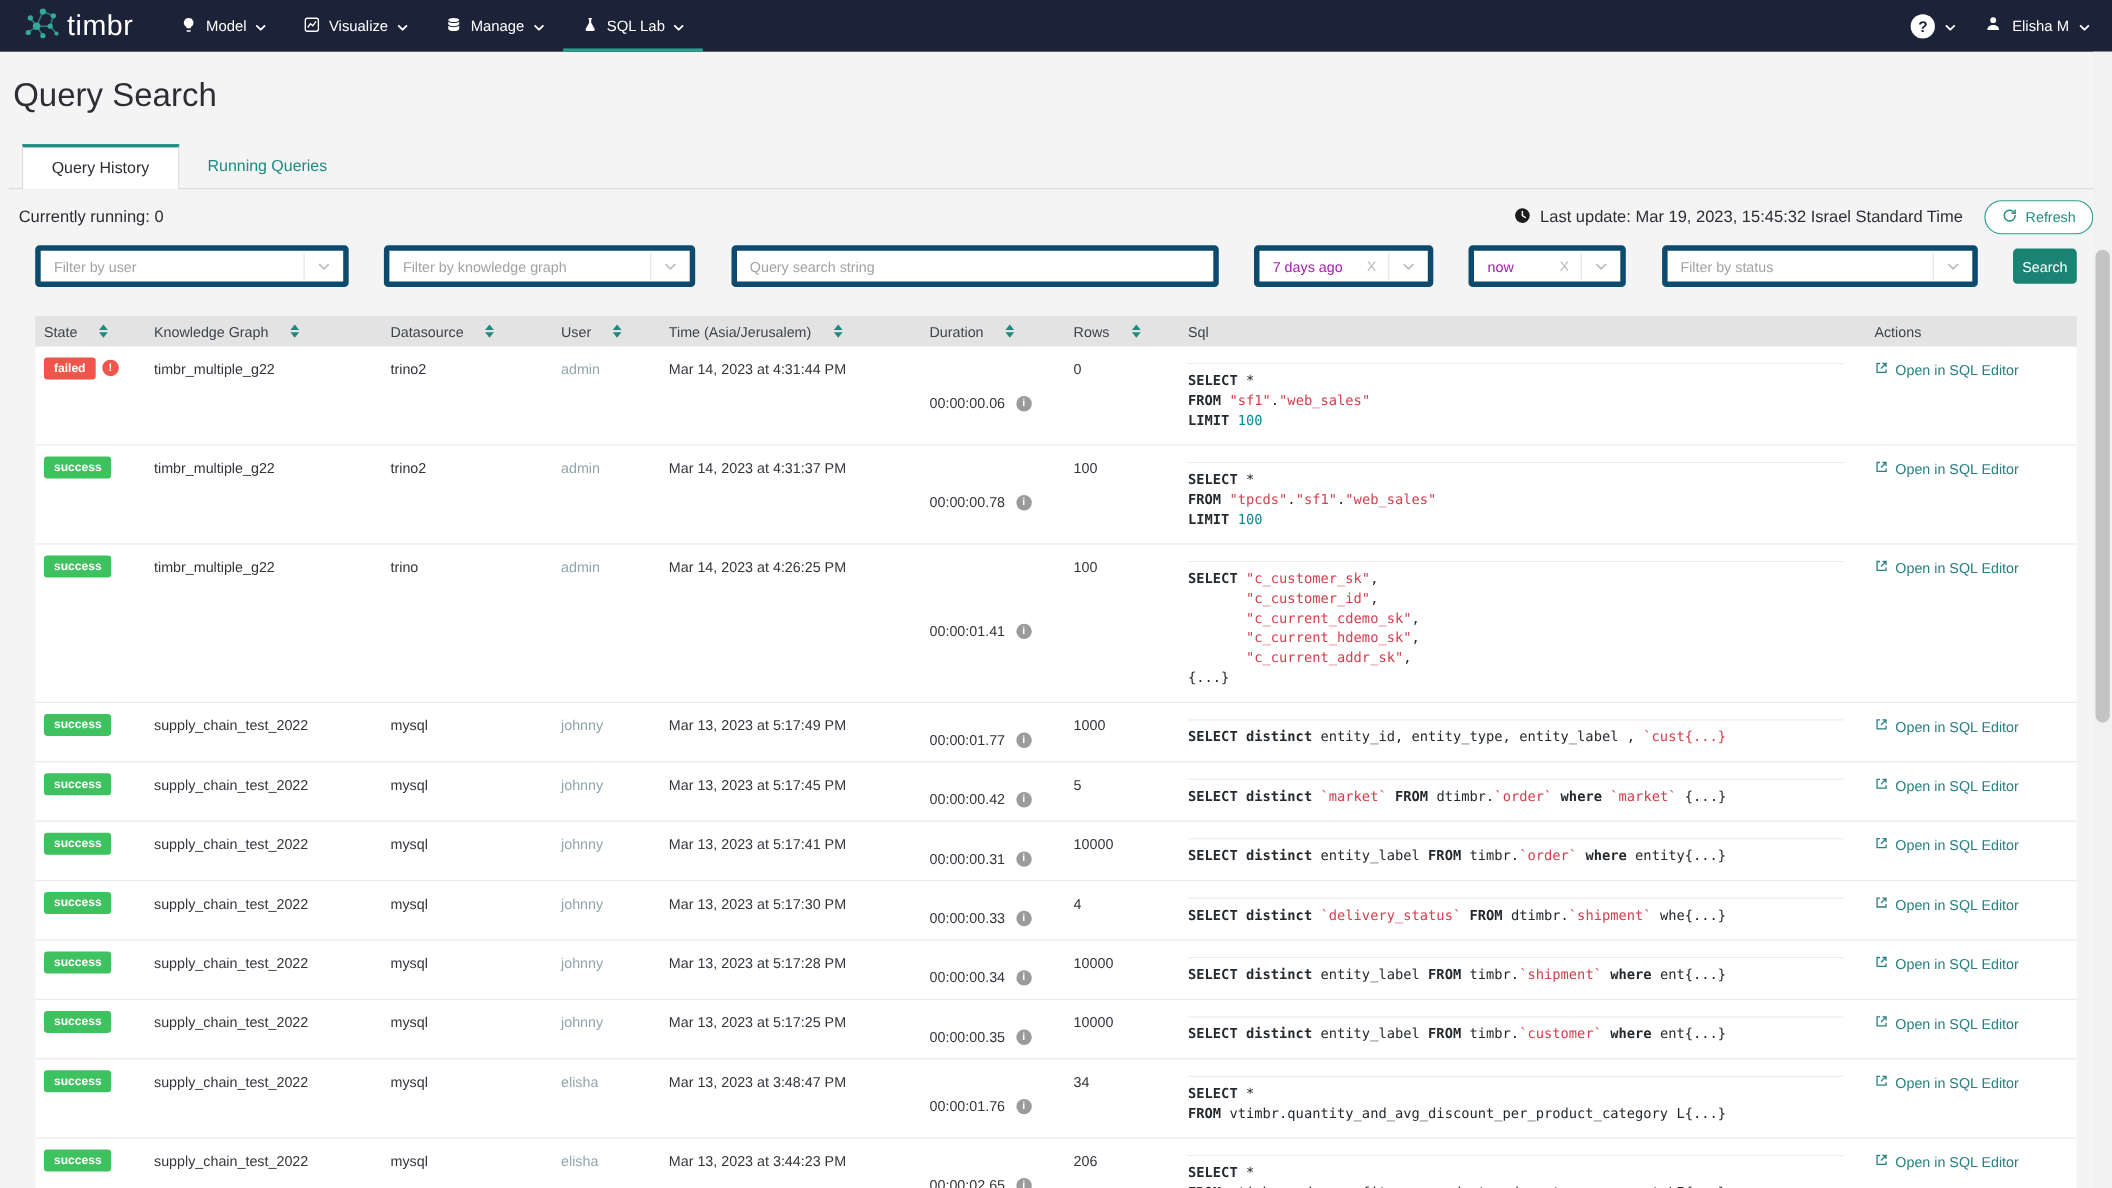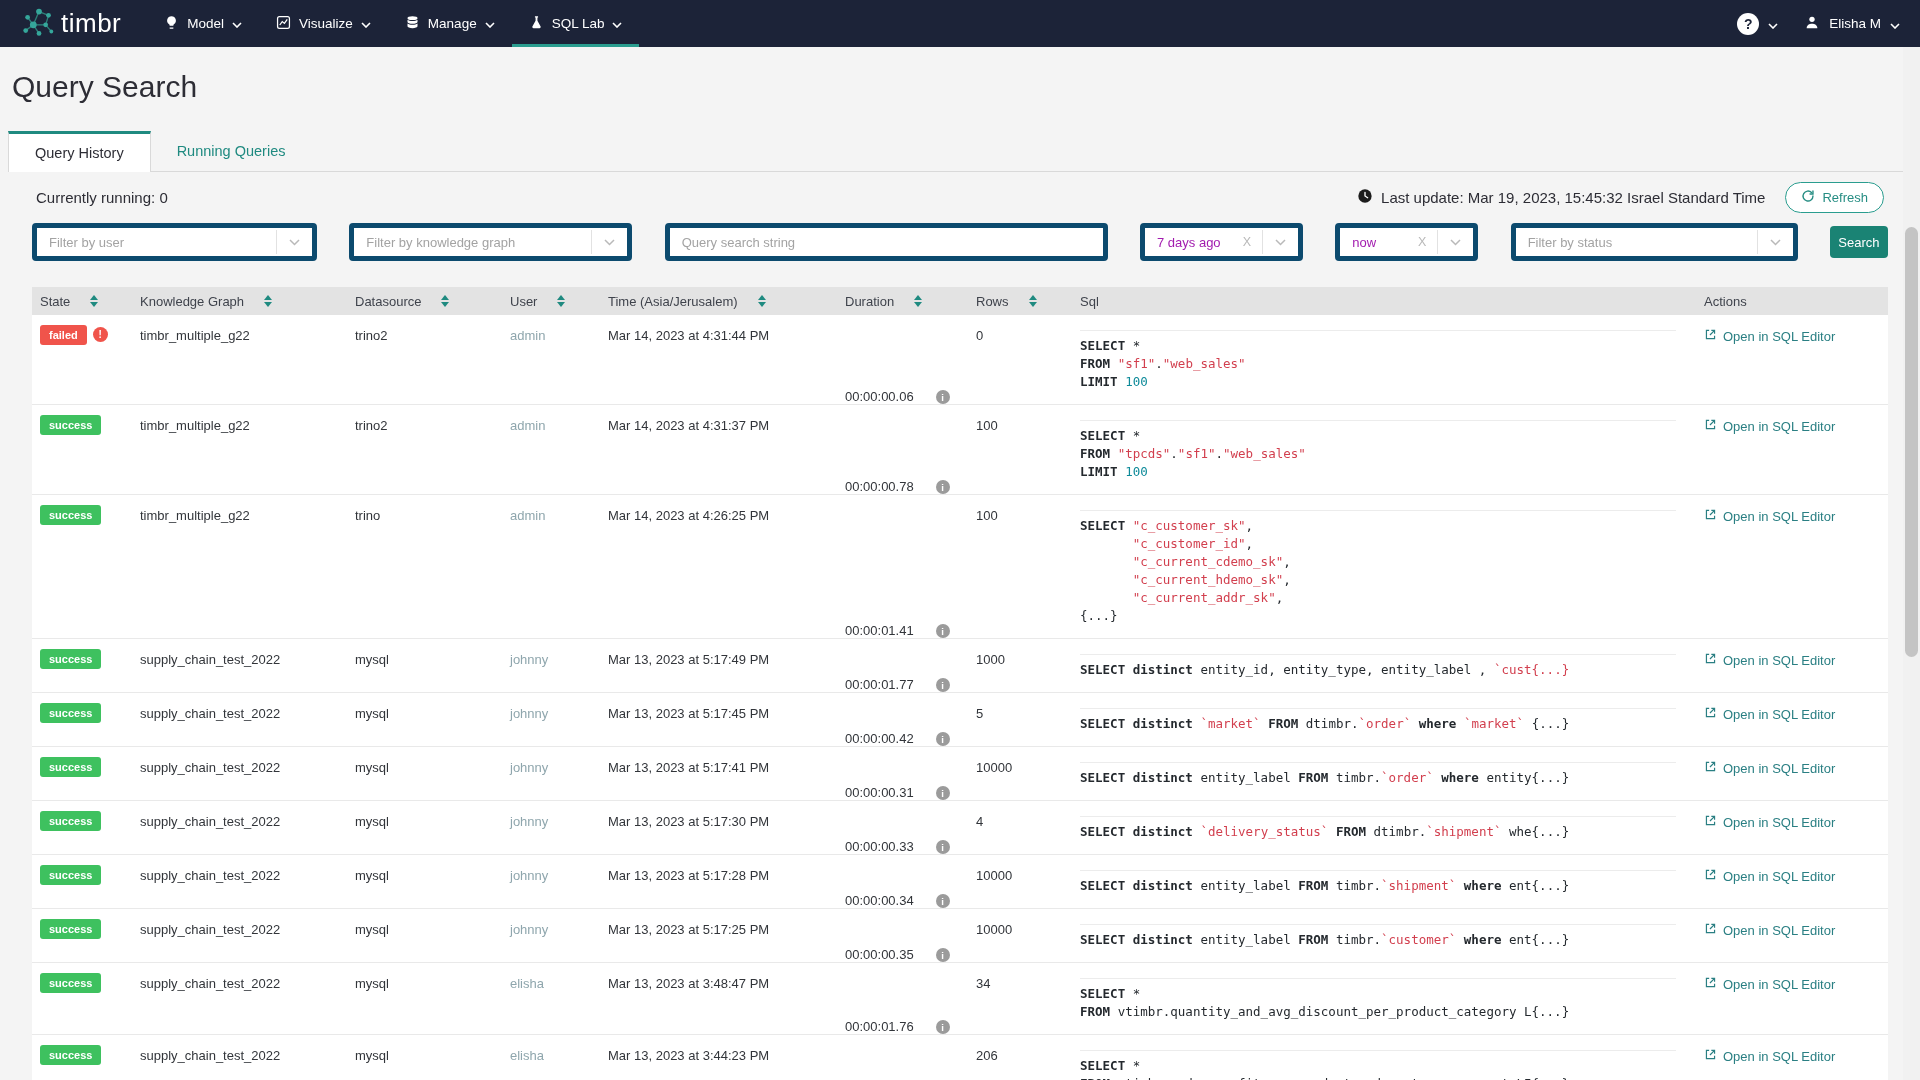--- a/index.html
+++ b/index.html
@@ -18,25 +18,25 @@
   .nav-item.active::after { content:""; position:absolute; left:0; right:0; bottom:0; height:3px; background:#2a9d8f; }
   .nav-right { margin-left:auto; display:flex; align-items:center; gap:26px; }
   .help-wrap, .user-wrap { display:flex; align-items:center; gap:9px; cursor:pointer; }
   .help-circle { width:22px; height:22px; border-radius:50%; background:#fff; color:#1c2338; font-weight:bold; font-size:14px; display:flex; align-items:center; justify-content:center; }
   .user-name { font-size:13.5px; }
 
   
   .page-title { font-size:30px; font-weight:500; color:#2d2d35; margin:23px 0 0 12px; }
   .tabbar { display:flex; align-items:flex-end; margin:27px 0 0 8px; border-bottom:1px solid #d9d9d9; height:41px; }
   .tab { display:flex; align-items:center; height:41px; padding:0 26px; font-size:14.5px; cursor:pointer; }
-  .tab.active { background:#fff; border:1px solid #d9d9d9; border-bottom:none; border-top:3px solid #1f8a80; color:#2d2d35; margin-bottom:-1px; }
+  .tab.active { background:#fff; border:1px solid #d9d9d9; border-bottom:none; border-top:3px solid #1f8a80; color:#2d2d35; margin-bottom:-1px;margin-left:12px; }
   .tab.inactive { color:#1f8a80; }
 
   
-  .status-row { margin:10px 36px 0; display:flex; align-items:center; justify-content:space-between; font-size:15px; }
+  .status-row { margin:10px 17px 0; display:flex; align-items:center; justify-content:space-between; font-size:15px; }
   .status-right { display:flex; align-items:center; gap:8px; }
   .refresh-btn { display:inline-flex; align-items:center; gap:7px; margin-left:12px; background:#fff; border:1.5px solid #2a9d8f; color:#268d83; border-radius:16px; padding:6px 15px; font-size:13px; cursor:pointer; }
 
   
   .filter-row { margin:10px 32px 0; display:flex; justify-content:space-between; align-items:center; }
   .control { height:38px; background:#fff; border:5px solid #0c4a6e; border-radius:4px; display:flex; align-items:center; font-size:13px; color:#a3a3a3; padding-left:12px; }
   .control .grow { flex:1; }
   .control .val { color:#a21caf; }
   .control .x { color:#b9b9b9; font-size:12.5px; padding:0 11px; cursor:pointer; }
   .control .divider { width:1px; height:24px; background:#e2e2e2; }
@@ -59,21 +59,21 @@
   .sort .dn { border-top:5px solid #1f8a80; }
   .tr { border-top:1px solid #e9e9e9; min-height:46px; }
   .tr:first-child { border-top:none; }
   .td { padding-top:13px; font-size:13px; color:#32353a; }
   .td-state { display:flex; align-items:flex-start; gap:6px; padding-left:8px; padding-top:10px; }
   .badge { font-size:11px; font-weight:bold; color:#fff; border-radius:3px; padding:4px 9px; }
   .badge.success { background:#3ec15f; }
   .badge.failed { background:#f0544b; }
   .alert-icon { width:15px; height:15px; border-radius:50%; background:#f0544b; color:#fff; font-size:10px; font-weight:bold; display:inline-flex; align-items:center; justify-content:center; margin-top:2px; }
   .td-user { color:#8fa6ad; }
-  .td-duration { display:flex; align-items:flex-end; gap:22px; }
+  .td-duration { display:flex; align-items:center; gap:10px; }
   .info-icon { width:14px; height:14px; border-radius:50%; background:#9b9b9b; color:#fff; font-size:9.5px; font-weight:bold; font-style:normal; display:inline-flex; align-items:center; justify-content:center; margin-top:1px; }
   .td-sql { padding:15px 28px 13px 0; }
   .td-sql pre { border-top:1px solid #ececec; padding-top:6px; font-family:"DejaVu Sans Mono", monospace; font-size:12.5px; line-height:18px; color:#24292e; white-space:pre; overflow:hidden; }
   .sql-k { font-weight:bold; color:#24292e; }
   .sql-p { color:#24292e; }
   .sql-s { color:#d23f4e; }
   .sql-n { color:#0d8a99; }
   .td-actions a { display:inline-flex; align-items:center; gap:6px; color:#2a7f83; text-decoration:none; font-size:13px; cursor:pointer; }
 
   

